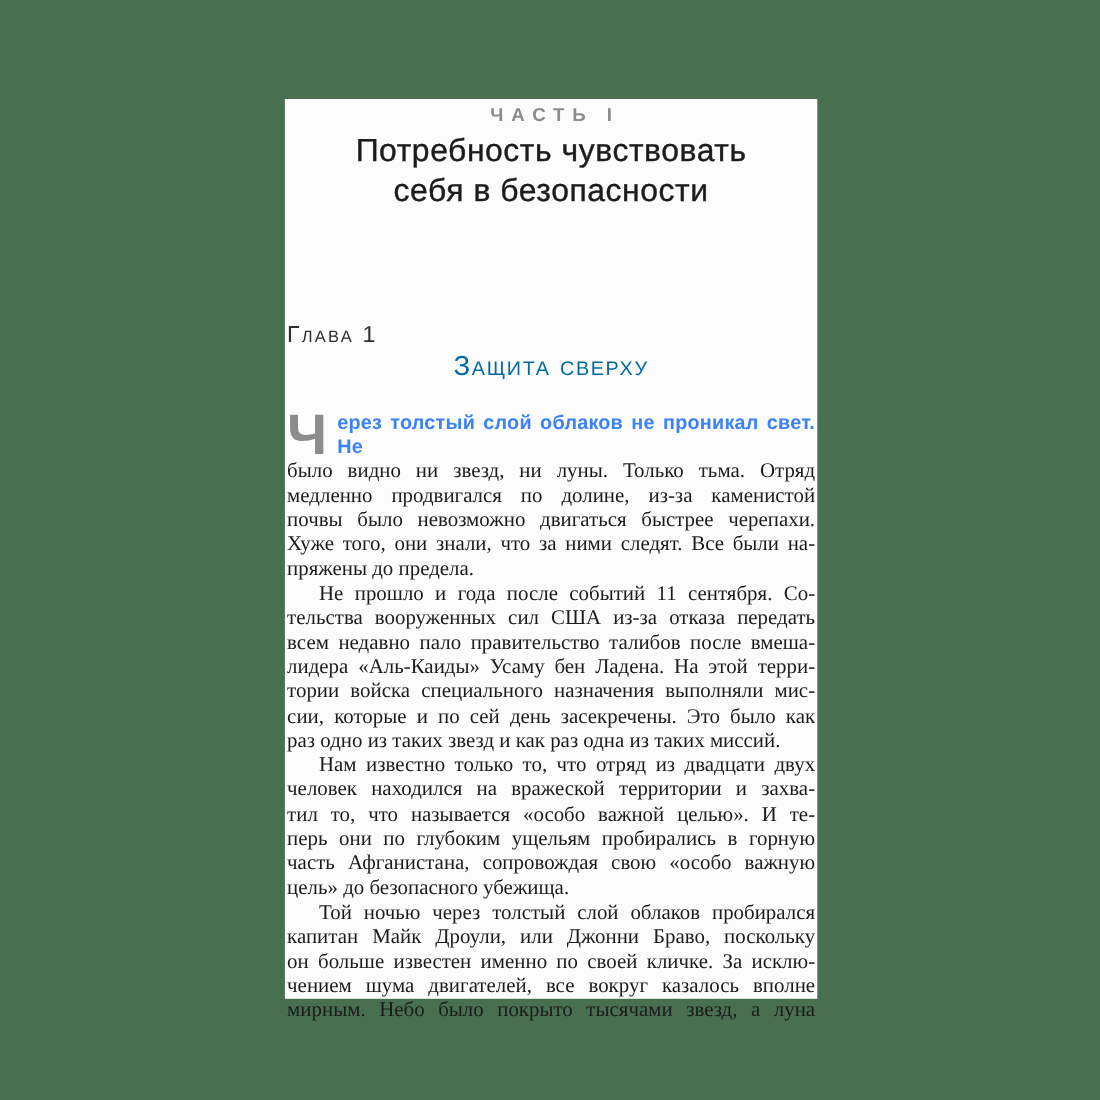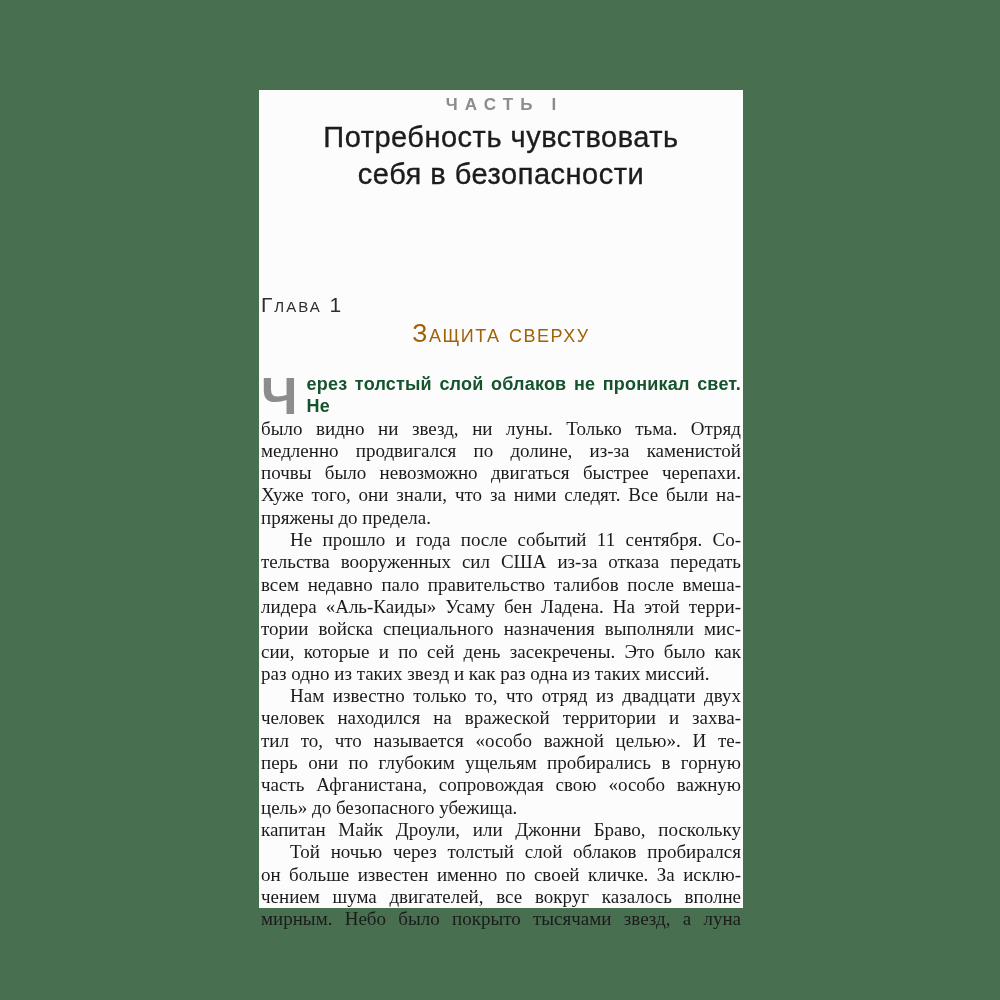--- a/index.html
+++ b/index.html
@@ -40,42 +40,42 @@
     font-variant: small-caps;
     letter-spacing: 2px;
     color: #2e2e2e;
   }
   .chapter-title {
     margin-top: 5px;
     text-align: center;
     font: 400 25px/26px "Liberation Sans", sans-serif;
     font-variant: small-caps;
     letter-spacing: 1.5px;
-    color: #a16207;
+    color: #0369a1;
   }
   .body-text {
     margin-top: 27px;
     font-family: "Liberation Serif", serif;
     color: #1b1b1b;
   }
   .para { margin: 0; }
   .bl {
     font-size: 19px;
     line-height: 22.3px;
     text-align: justify;
     text-align-last: justify;
   }
   .bl.last { text-align-last: left; }
   .bl.indent { text-indent: 29px; }
   .bl.lead {
     font-family: "Liberation Sans", sans-serif;
     font-weight: 700;
     font-size: 18px;
     letter-spacing: 0.2px;
-    color: #14532d;
+    color: #3b82f6;
   }
   .dropcap {
     float: left;
     font-family: "Liberation Sans", sans-serif;
     font-weight: 700;
     font-size: 52px;
     line-height: 40px;
     height: 41px;
     margin: 3px 9px 0 0;
     color: #8c8c8c;
@@ -122,22 +122,22 @@
       <div class="para">
         <div class="bl indent">Нам известно только то, что отряд из двадцати двух</div>
         <div class="bl">человек находился на вражеской территории и захва-</div>
         <div class="bl">тил то, что называется «особо важной целью». И те-</div>
         <div class="bl">перь они по глубоким ущельям пробирались в горную</div>
         <div class="bl">часть Афганистана, сопровождая свою «особо важную</div>
         <div class="bl last">цель» до безопасного убежища.</div>
       </div>
 
       <div class="para">
+        <div class="bl indent">Той ночью через толстый слой облаков пробирался</div>
         <div class="bl">капитан Майк Дроули, или Джонни Браво, поскольку</div>
-        <div class="bl indent">Той ночью через толстый слой облаков пробирался</div>
         <div class="bl">он больше известен именно по своей кличке. За исклю-</div>
         <div class="bl">чением шума двигателей, все вокруг казалось вполне</div>
         <div class="bl">мирным. Небо было покрыто тысячами звезд, а луна</div>
       </div>
 
     </div>
   </div>
 </div>
 
 </body></html>

